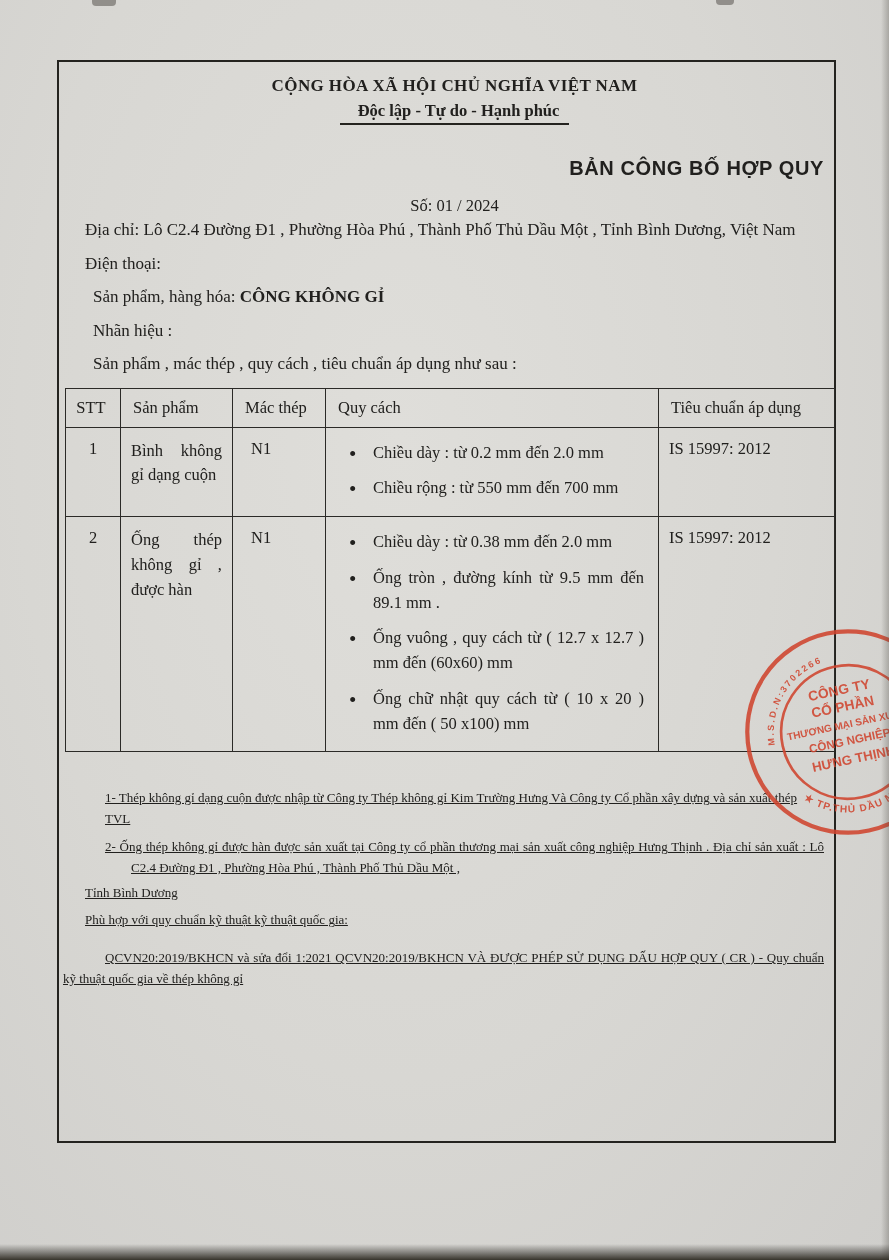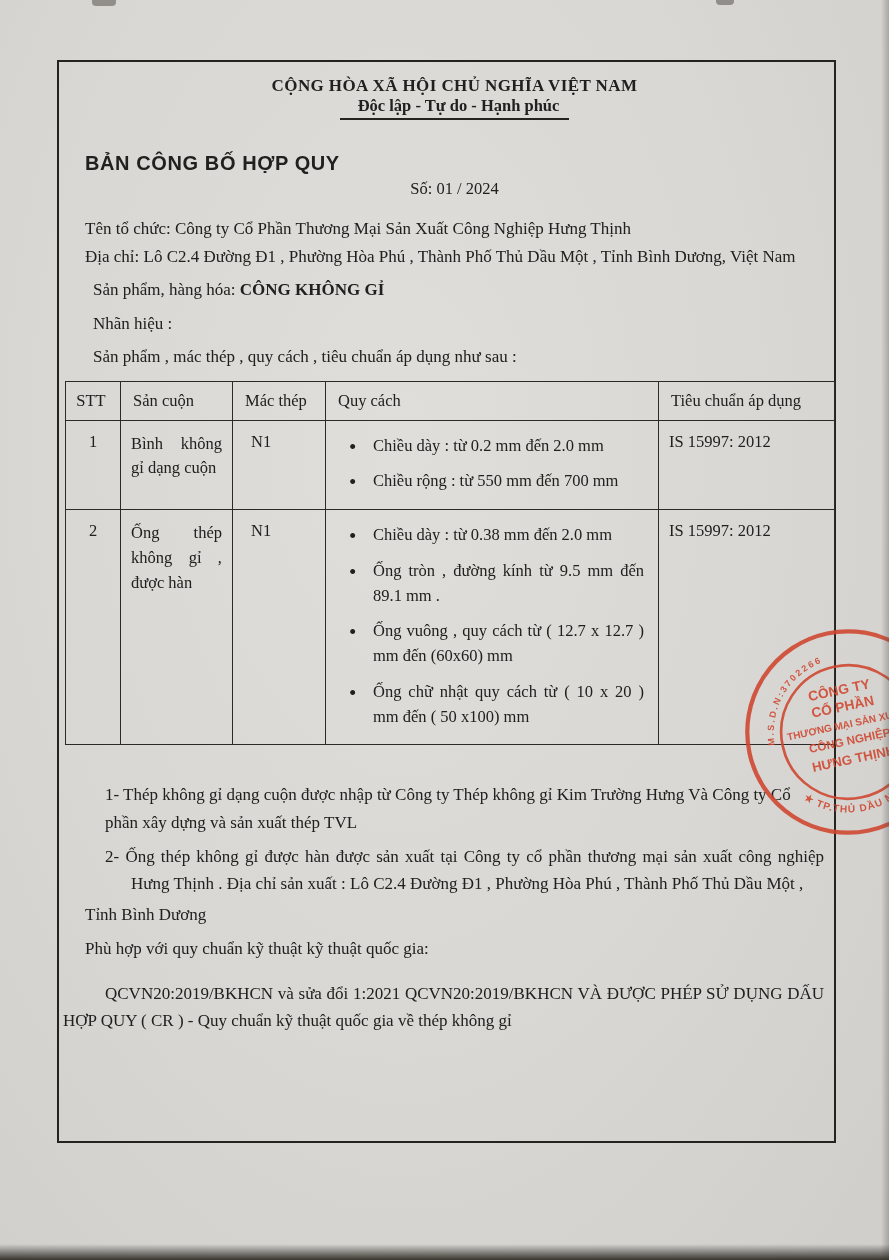--- a/index.html
+++ b/index.html
@@ -13,31 +13,31 @@
     color: #21201e;
     padding-left: 27px;
   }
   .page {
     position: absolute; left: 57px; top: 60px;
     width: 779px; height: 1083px;
     border: 2px solid #24231f;
     padding: 14px 10px 0 26px;
   }
   .nh1 { text-align: center; font-weight: bold; font-size: 17px; letter-spacing: .4px; }
-  .nh2 { text-align: center; }
+  .nh2 { text-align: center; margin-top: 5px; }
   .nh2 span {
     display: inline-block; font-weight: bold; font-size: 16.5px;
     border-bottom: 2px solid #24231f; padding: 0 10px 2px 18px;
   }
   .title {
-    text-align: left; margin: 32px 0 0;
+    text-align: right; margin: 32px 0 0;
     font-family: "Liberation Sans", sans-serif;
     font-weight: bold; font-size: 20px; letter-spacing: .6px;
   }
-  .doc-number { text-align: center; margin-top: 4px; font-size: 16.5px; }
+  .doc-number { text-align: center; margin-top: 16px; font-size: 16.5px; }
   .para { margin: 0; font-size: 17px; line-height: 1.62; }
   .para.first { margin-top: 16px; }
   .para.gapped { margin-top: 6px; }
   .para.ind { margin-left: 8px; }
   .para b { font-weight: bold; }
 
   .doc-table {
     border-collapse: collapse;
     margin: 10px 0 0 -20px;
     width: 769px;
@@ -54,21 +54,21 @@
   td.c-std { padding: 11px 8px 11px 10px; }
   ul.specs { list-style: none; margin: 0; padding: 0; }
   ul.specs li {
     position: relative; padding-left: 27px; margin-bottom: 11px;
     text-align: justify; line-height: 1.5;
   }
   ul.specs li::before {
     content: "•"; position: absolute; left: 3px; top: -2px; font-size: 21px;
   }
 
-  .notes { margin-top: 36px; font-size: 17px; line-height: 1.6; }
+  .notes { margin-top: 36px; font-size: 13px; line-height: 1.6; text-decoration: underline; }
   .note1 { margin: 0 0 7px 20px; }
   .note2 { margin: 0 0 4px 20px; padding-left: 26px; text-indent: -26px; text-align: justify; }
   .province { margin: 2px 0 0; }
   .conf-intro { margin: 7px 0 17px; }
   .conf-text { margin: 7px 0 0 -22px; text-indent: 42px; text-align: justify; }
 
   .stamp {
     position: absolute; left: 742px; top: 626px;
     width: 212px; height: 212px;
     transform: rotate(-12deg);
@@ -100,42 +100,42 @@
   <div class="page">
 
     <div class="nh1">CỘNG HÒA XÃ HỘI CHỦ NGHĨA VIỆT NAM</div>
     <div class="nh2">
       <span>Độc lập - Tự do - Hạnh phúc</span>
     </div>
 
     <h1 class="title">BẢN CÔNG BỐ HỢP QUY</h1>
     <div class="doc-number">Số: 01 / 2024</div>
 
-    <p class="para first">Tên tổ chức: Công ty Cổ Phần Thương Mại Sản Xuất Công Nghiệp Hưng Thịnh</p>
     <p class="para">Địa chỉ: Lô C2.4 Đường Đ1 , Phường Hòa Phú , Thành Phố Thủ Dầu Một , Tỉnh Bình Dương, Việt Nam</p>
+    <p class="para gapped">Điện thoại:</p>
 
     <p class="para gapped ind">
       <span>Sản phẩm, hàng hóa:</span>
       <b>CÔNG KHÔNG GỈ</b>
     </p>
     <p class="para gapped ind">Nhãn hiệu :</p>
     <p class="para gapped ind">Sản phẩm , mác thép , quy cách , tiêu chuẩn áp dụng như sau :</p>
 
     <table class="doc-table">
       <colgroup>
         <col style="width:55px">
           <col style="width:112px">
           <col style="width:93px">
           <col style="width:333px">
           <col style="width:176px">
       </colgroup>
       <thead>
         <tr>
           <th class="center">STT</th>
-          <th>Sản cuộn</th>
+          <th>Sản phẩm</th>
           <th>Mác thép</th>
           <th>Quy cách</th>
           <th>Tiêu chuẩn áp dụng</th>
         </tr>
       </thead>
       <tbody>
         <tr>
           <td class="c-stt">1</td>
           <td class="c-prod">Bình không gỉ dạng cuộn</td>
           <td class="c-grade">N1</td>

